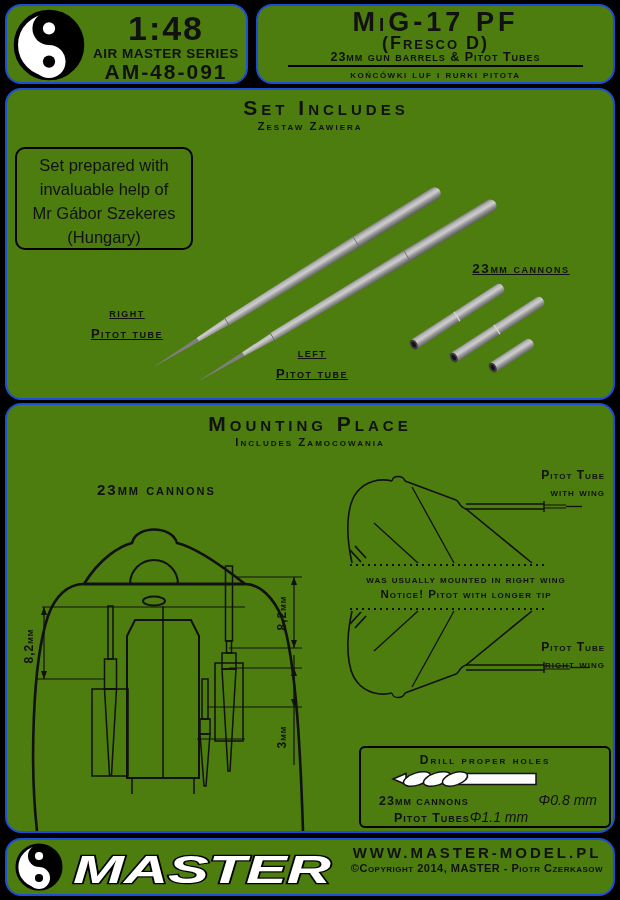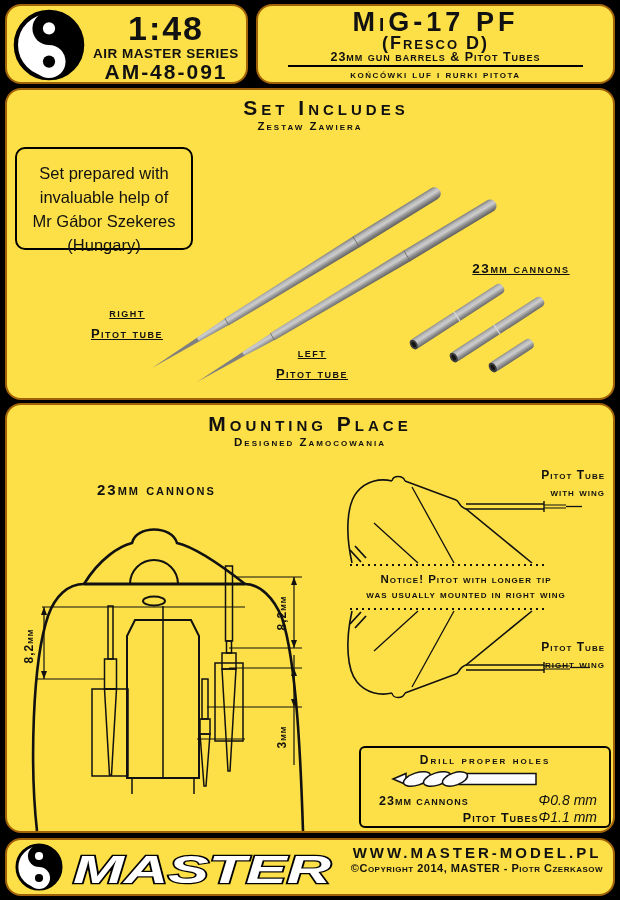--- a/index.html
+++ b/index.html
@@ -1,18 +1,18 @@
 <!DOCTYPE html>
 <html><head>
 <meta charset="utf-8">
 <style>
   html,body{margin:0;padding:0;background:#000;}
   body{width:620px;height:900px;position:relative;overflow:hidden;
        font-family:"Liberation Sans",sans-serif;color:#111;}
-  .box{position:absolute;background:#fde047;border:2px solid #a16207;border-radius:16px;box-sizing:border-box;}
+  .box{position:absolute;background:#4d7c0f;border:2px solid #1d4ed8;border-radius:16px;box-sizing:border-box;}
   .sc{font-variant:small-caps;}
   .abs{position:absolute;}
   .ctr{text-align:center;}
   .rgt{text-align:right;}
   .u{text-decoration:underline;}
   .lbl{font-weight:bold;font-variant:small-caps;letter-spacing:1.5px;font-size:13px;line-height:21px;}
   .sect-title{font-weight:bold;font-variant:small-caps;letter-spacing:4px;font-size:21px;}
   .sect-sub{font-weight:bold;font-variant:small-caps;letter-spacing:2px;font-size:11.5px;}
   svg{display:block;}
   .dimtext{font-weight:bold;font-variant:small-caps;letter-spacing:1px;}
@@ -41,21 +41,21 @@
   <div class="sc" style="font-size:18px;font-weight:bold;letter-spacing:2px;line-height:14px;">(Fresco D)</div>
   <div class="sc" style="font-size:12.5px;font-weight:bold;letter-spacing:1px;line-height:14px;">23mm gun barrels &amp; Pitot Tubes</div>
   <div style="height:1.5px;background:#000;margin:1px 30px;"></div>
   <div class="sc" style="font-size:11.5px;font-weight:bold;letter-spacing:1.5px;line-height:13px;">końcówki luf i rurki pitota</div>
 </div>
 
 <div class="box" style="left:5px;top:88px;width:610px;height:312px;">
   <div class="ctr sect-title" style="margin-top:6px;padding-left:32px;">Set Includes</div>
   <div class="ctr sect-sub">Zestaw Zawiera</div>
 
-  <div class="abs ctr" style="left:8px;top:57px;width:178px;height:103px;border:2px solid #000;border-radius:10px;font-size:16.5px;line-height:24px;padding-top:12px;box-sizing:border-box;">
+  <div class="abs ctr" style="left:8px;top:57px;width:178px;height:103px;border:2px solid #000;border-radius:10px;font-size:16.5px;line-height:24px;padding-top:4px;box-sizing:border-box;">
     <span style="display:block">Set prepared with</span>
     <span style="display:block">invaluable help of</span>
     <span style="display:block">Mr Gábor Szekeres</span>
     <span style="display:block">(Hungary)</span>
   </div>
 
   <svg class="abs" style="left:0;top:0;" width="606" height="308" viewBox="0 0 606 308">
     <defs>
       <linearGradient id="met" gradientUnits="userSpaceOnUse" x1="0" y1="-7" x2="0" y2="7">
         <stop offset="0" stop-color="#6f6f6f"></stop>
@@ -107,21 +107,21 @@
     <span class="u" style="display:block">left</span>
     <span class="u" style="display:block">Pitot tube</span>
   </div>
   <div class="abs ctr lbl" style="left:450px;top:168px;width:128px;font-size:13.5px;">
     <span class="u">23mm cannons</span>
   </div>
 </div>
 
 <div class="box" style="left:5px;top:403px;width:610px;height:430px;">
   <div class="ctr sect-title" style="margin-top:7px;">Mounting Place</div>
-  <div class="ctr sect-sub">Designed Zamocowania</div>
+  <div class="ctr sect-sub">Includes Zamocowania</div>
 
   <div class="abs lbl" style="left:90px;top:74px;font-size:15px;letter-spacing:2px;">23mm cannons</div>
 
   <svg class="abs" style="left:15px;top:108px;" width="295" height="320" viewBox="0 0 295 320" fill="none" stroke="#111">
     <path d="M15,318 C8,255 10,150 26,103 C33,83 46,71 62,71" stroke-width="2.6"></path>
     <path d="M62,71 C78,45 98,33 110,30 C114,12 150,12 155,30 C168,33 190,45 223,71" stroke-width="2.6"></path>
     <path d="M223,71 C238,71 252,85 260,105 C275,150 279,255 281,318" stroke-width="2.6"></path>
     <path d="M62,71 L223,71" stroke-width="3.2"></path>
     <path d="M108,71 A24,24 0 0 1 156,71" stroke-width="2"></path>
     <ellipse cx="132" cy="88" rx="11" ry="4.5" stroke-width="2"></ellipse>
@@ -210,41 +210,41 @@
 
   <div class="abs rgt lbl" style="left:498px;top:62px;width:100px;font-size:12px;line-height:17px;letter-spacing:1px;">
     <span style="display:block">Pitot Tube</span>
     <span style="display:block">with wing</span>
   </div>
   <div class="abs rgt lbl" style="left:498px;top:234px;width:100px;font-size:12px;line-height:17px;letter-spacing:1px;">
     <span style="display:block">Pitot Tube</span>
     <span style="display:block">right wing</span>
   </div>
   <div class="abs ctr" style="left:318px;top:167px;width:282px;font-size:11.5px;font-weight:bold;font-variant:small-caps;letter-spacing:1px;line-height:14.5px;">
+    <span style="display:block">was usually mounted in right wing</span>
     <span style="display:block">Notice! Pitot with longer tip</span>
-    <span style="display:block">was usually mounted in right wing</span>
   </div>
 
   <div class="abs" style="left:352px;top:341px;width:252px;height:82px;border:2.5px solid #000;border-radius:6px;box-sizing:border-box;">
     <div class="ctr" style="font-size:12px;font-weight:bold;font-variant:small-caps;letter-spacing:2px;margin-top:5px;">Drill proper holes</div>
     <svg class="abs" style="left:30px;top:21px;" width="150" height="20" viewBox="0 0 150 20" stroke="#111" fill="#fcfcfc">
       <path d="M2,10 L15,4.5 L15,15.5 Z" stroke-width="1.5"></path>
       <rect x="68" y="4.5" width="77" height="11" stroke-width="1.5"></rect>
       <g transform="translate(0,0)">
         <ellipse cx="26" cy="10" rx="14" ry="6.2" transform="rotate(-18 26 10)" stroke-width="1.5"></ellipse>
         <ellipse cx="46" cy="10" rx="14" ry="6.2" transform="rotate(-18 46 10)" stroke-width="1.5"></ellipse>
         <ellipse cx="64" cy="10" rx="13" ry="6.2" transform="rotate(-18 64 10)" stroke-width="1.5"></ellipse>
       </g>
     </svg>
     <div class="abs" style="left:18px;top:44px;width:218px;">
       <div style="display:flex;justify-content:space-between;align-items:baseline;height:17px;">
         <span class="sc" style="font-size:12.5px;font-weight:bold;letter-spacing:1px;">23mm cannons</span>
         <span style="font-size:14px;font-style:italic;">Φ0.8 mm</span>
       </div>
-      <div style="display:flex;justify-content:flex-end;align-items:baseline;height:17px;padding-left:15px;">
+      <div style="display:flex;justify-content:flex-start;align-items:baseline;height:17px;padding-left:15px;">
         <span class="sc" style="font-size:12.5px;font-weight:bold;letter-spacing:1px;">Pitot Tubes</span>
         <span style="font-size:14px;font-style:italic;">Φ1.1 mm</span>
       </div>
     </div>
   </div>
 </div>
 
 <div class="box" style="left:5px;top:838px;width:610px;height:58px;">
   <svg class="abs" style="left:8px;top:3px;" width="48" height="48" viewBox="0 0 100 100">
     <circle cx="50" cy="50" r="46" fill="#fff" stroke="#000" stroke-width="6"></circle>

